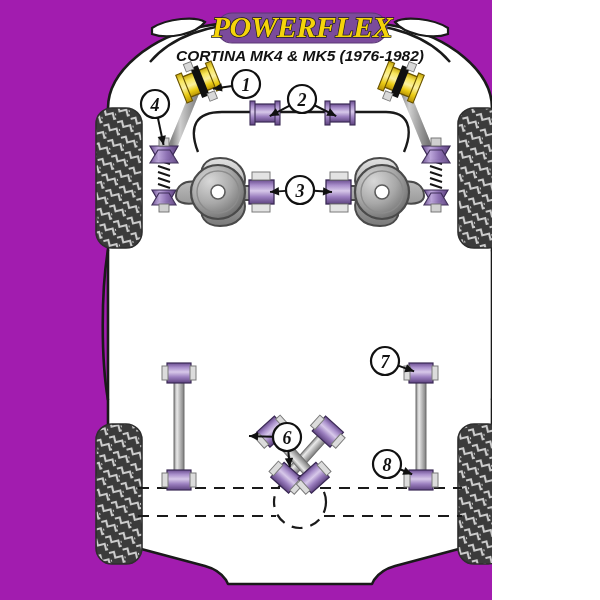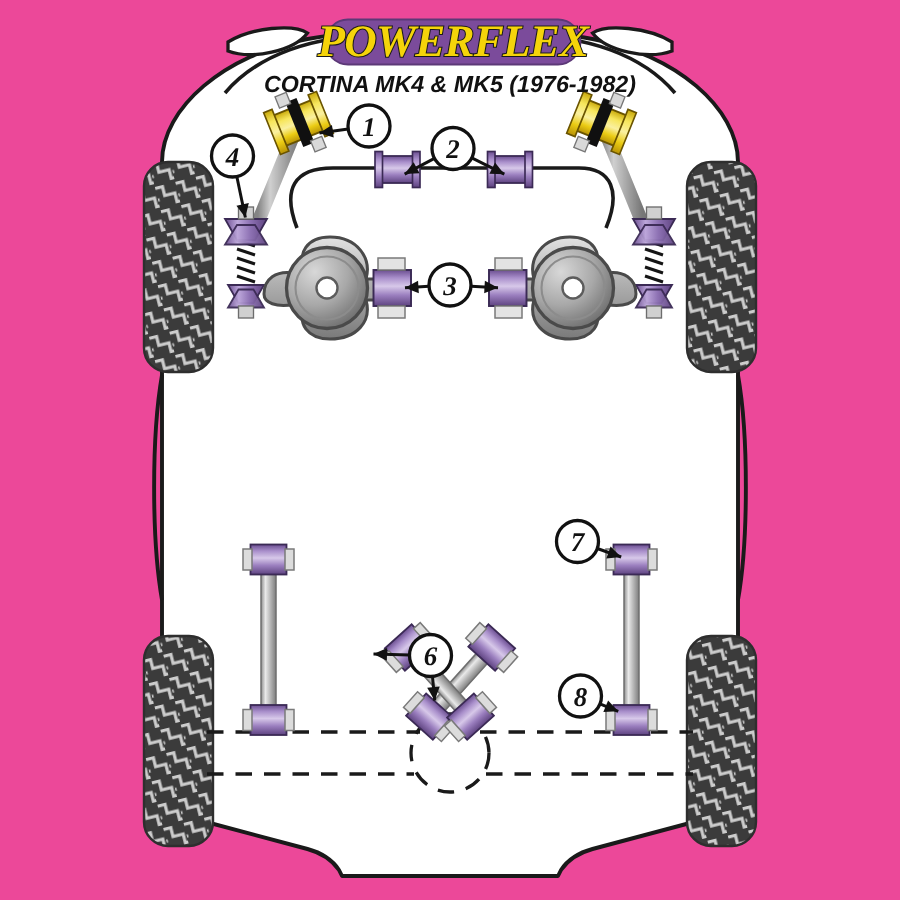--- a/index.html
+++ b/index.html
@@ -6,23 +6,23 @@
   html, body {
     margin: 0;
     padding: 0;
     background: #ffffff;
   }
   body {
     font-family: "Liberation Sans", sans-serif;
   }
   #stage {
     position: relative;
-    width: 600px;
+    width: 492px;
     height: 600px;
-    background: #ec4899;
+    background: #a21caf;
     overflow: hidden;
   }
   #diagram {
     position: absolute;
     left: 0;
     top: 0;
     width: 600px;
     height: 600px;
   }
   .logo-text, .subtitle-text, .callout-text {

